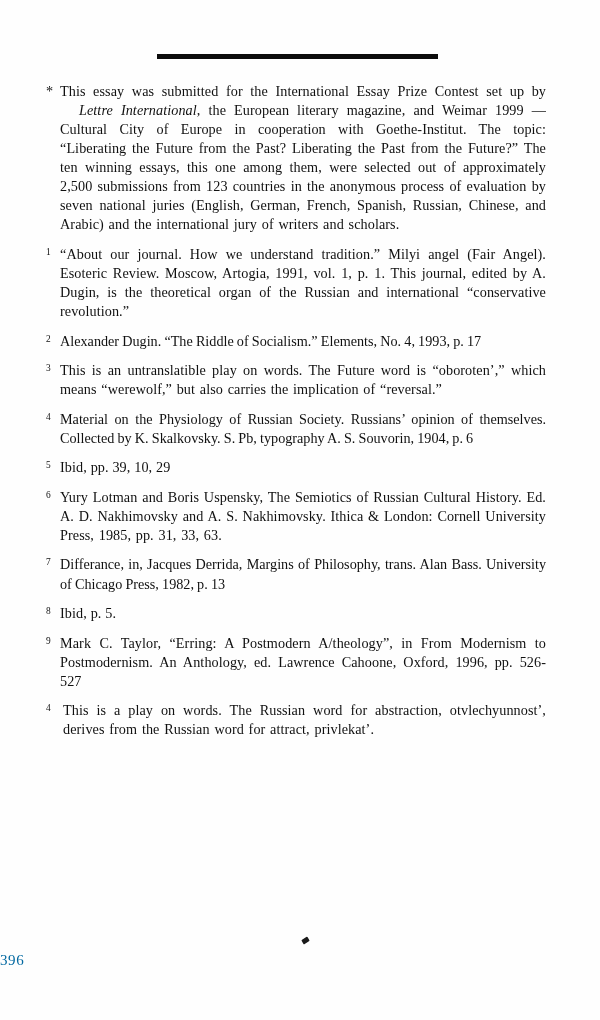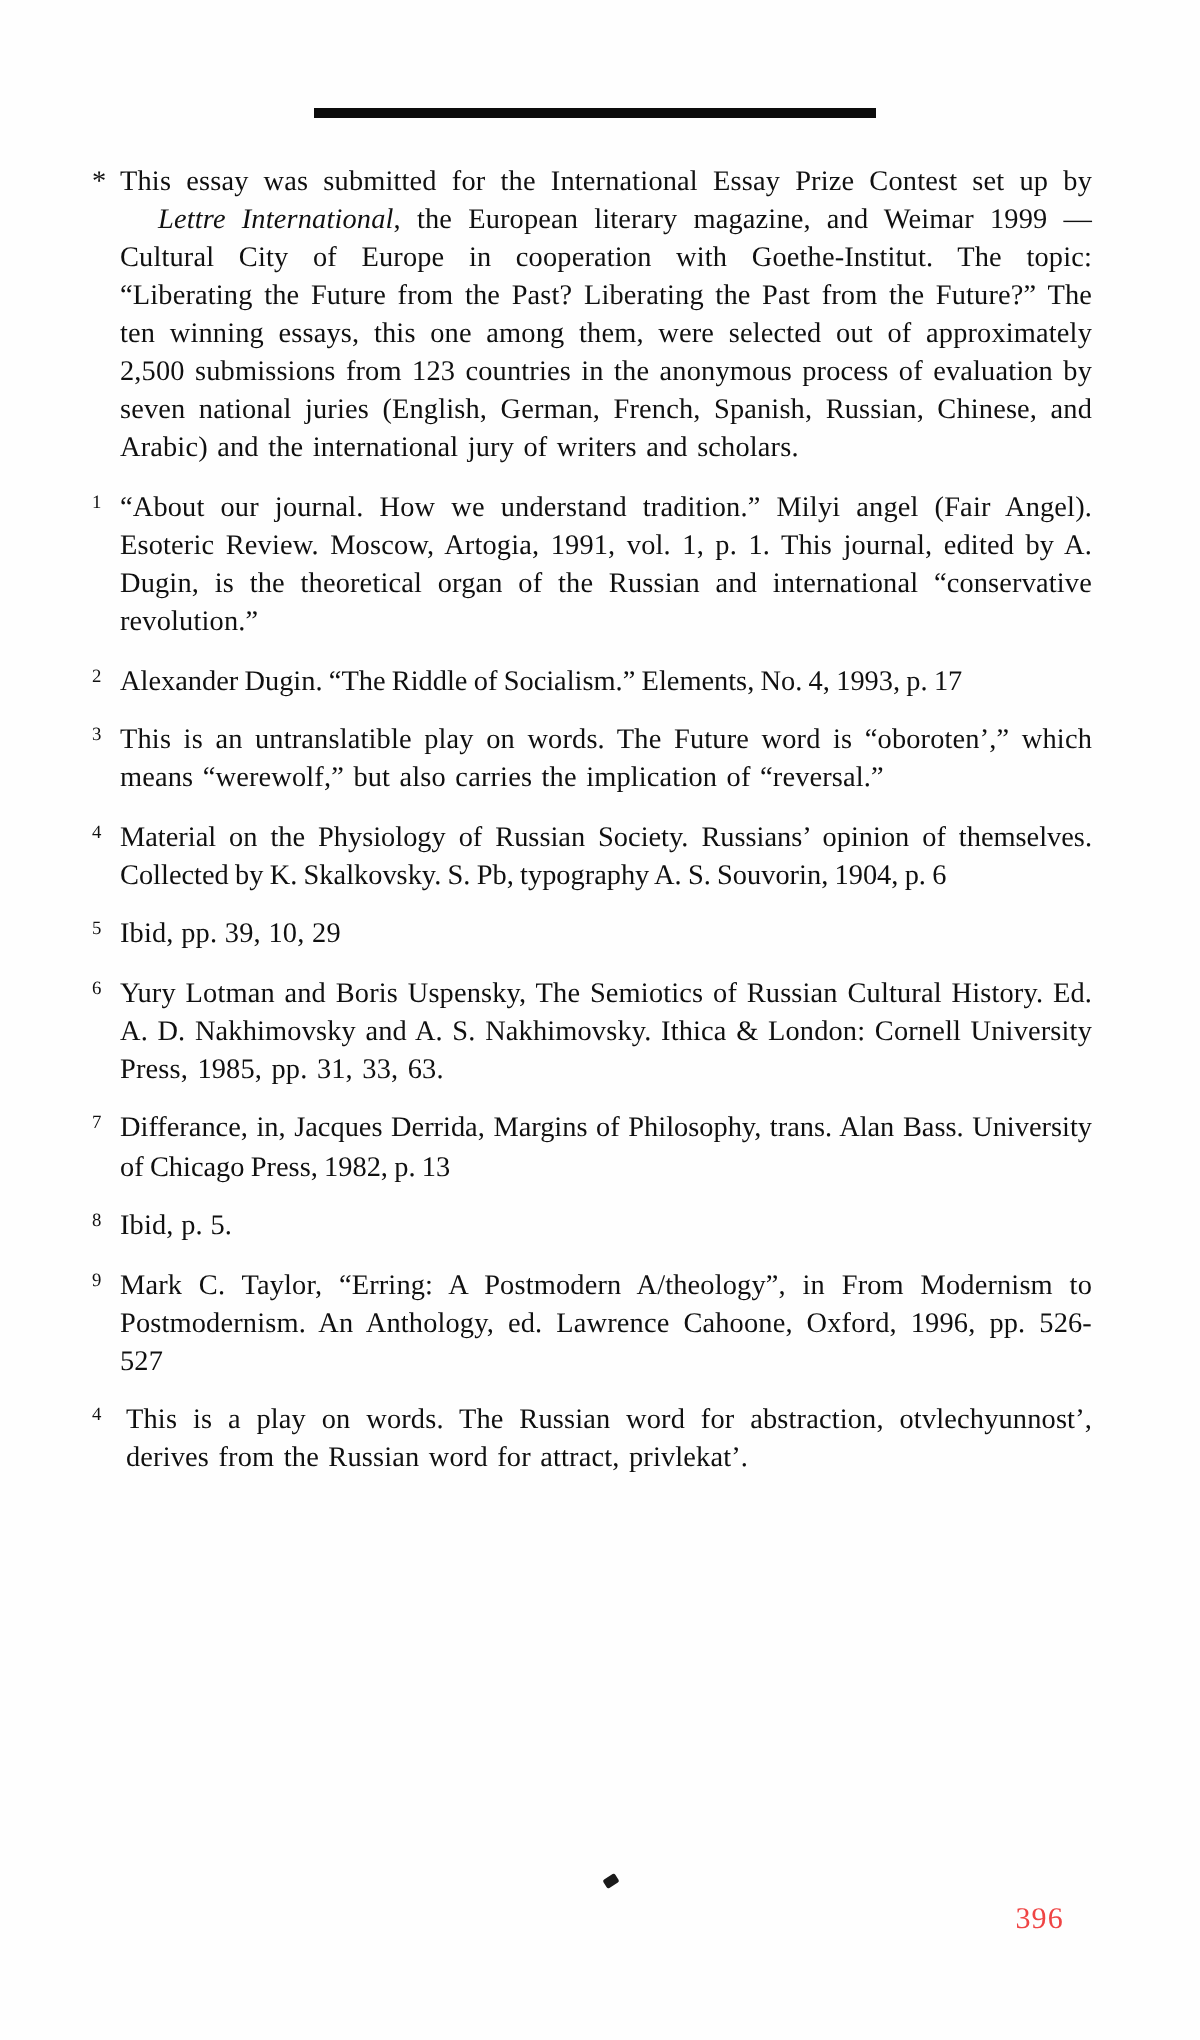--- a/index.html
+++ b/index.html
@@ -99,24 +99,24 @@
     height: 5px;
     background: #1a1a1a;
     transform: rotate(-32deg);
     border-radius: 1px;
   }
   .folio {
     position: absolute;
     left: 0;
     top: 952px;
     width: 532px;
-    text-align: right;
+    text-align: left;
     font-size: 15px;
     letter-spacing: 0.6px;
-    color: #ef4444;
+    color: #0369a1;
   }
 </style>
 </head>
 <body>
 
 <div class="page">
 
   <div class="rule-wrap">
     <div class="rule"></div>
   </div>

